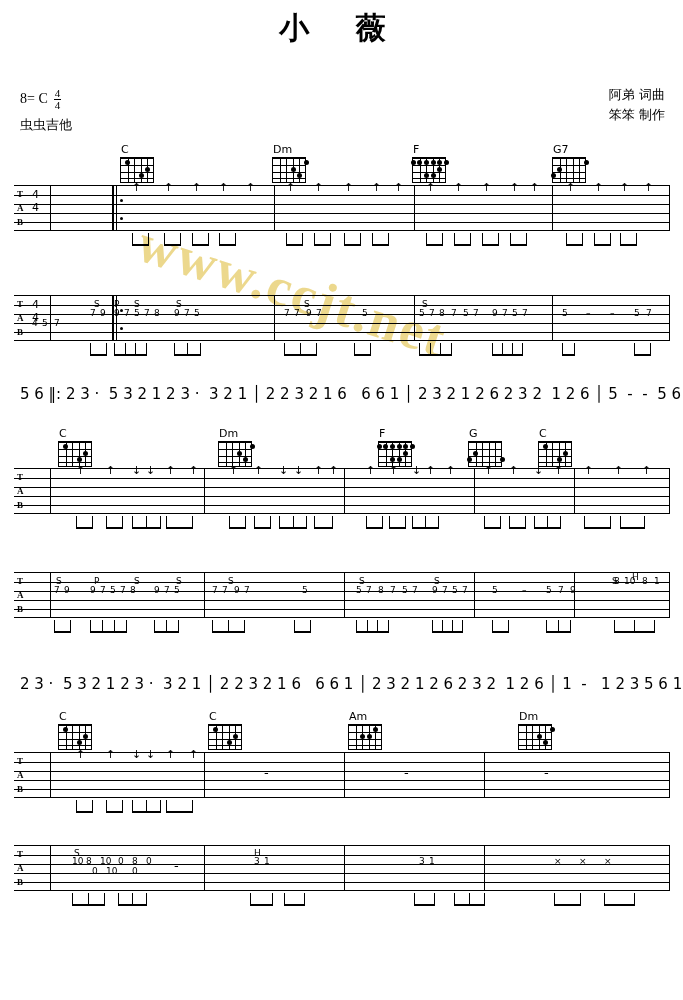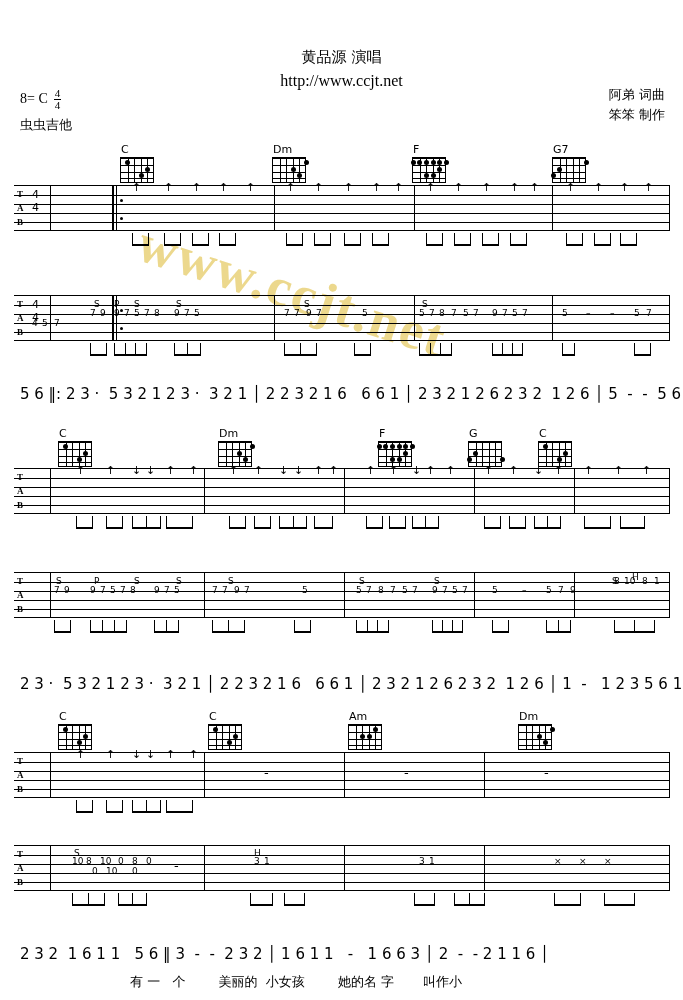--- a/index.html
+++ b/index.html
@@ -46,22 +46,21 @@
 
   
   .notation{position:absolute;left:20px;width:650px;font-family:"DejaVu Sans",sans-serif;font-size:15px;letter-spacing:0px;white-space:pre;}
   .lyrics{position:absolute;left:130px;font-family:"DejaVu Sans",sans-serif;font-size:13px;white-space:pre;}
 </style>
 </head>
 <body>
 
 <div class="page">
 
-  <div class="subtitle">黄品源 演唱</div>
-  <div class="url">http://www.ccjt.net</div>
+  <div class="title">小  薇</div>
 
   <div class="keyline">
     <span>8= C</span><span class="frac"><span class="top">4</span><span>4</span></span>
   </div>
   <div class="source">虫虫吉他</div>
   <div class="credit1">阿弟 词曲</div>
   <div class="credit2">笨笨 制作</div>
 
   <div class="watermark">www.ccjt.net</div>
 
@@ -779,16 +778,14 @@
         <div class="stem" style="left:470px;top:2px;height:13px;"></div>
         <div class="beam" style="left:540px;top:13px;width:26px;"></div>
         <div class="stem" style="left:540px;top:2px;height:13px;"></div>
         <div class="stem" style="left:566px;top:2px;height:13px;"></div>
         <div class="beam" style="left:590px;top:13px;width:30px;"></div>
         <div class="stem" style="left:590px;top:2px;height:13px;"></div>
         <div class="stem" style="left:620px;top:2px;height:13px;"></div>
       </div>
   </div>
 
-  <div class="notation" style="top:945px;">2 3 2  1 6 1 1   5 6 ‖ 3  -  -  2 3 2 │ 1 6 1 1   -   1 6 6 3 │ 2  -  - 2 1 1 6 │</div>
-  <div class="lyrics" style="top:973px;">有 一   个        美丽的  小女孩        她的名 字       叫作小</div>
 
 </div>
 
 </body></html>

